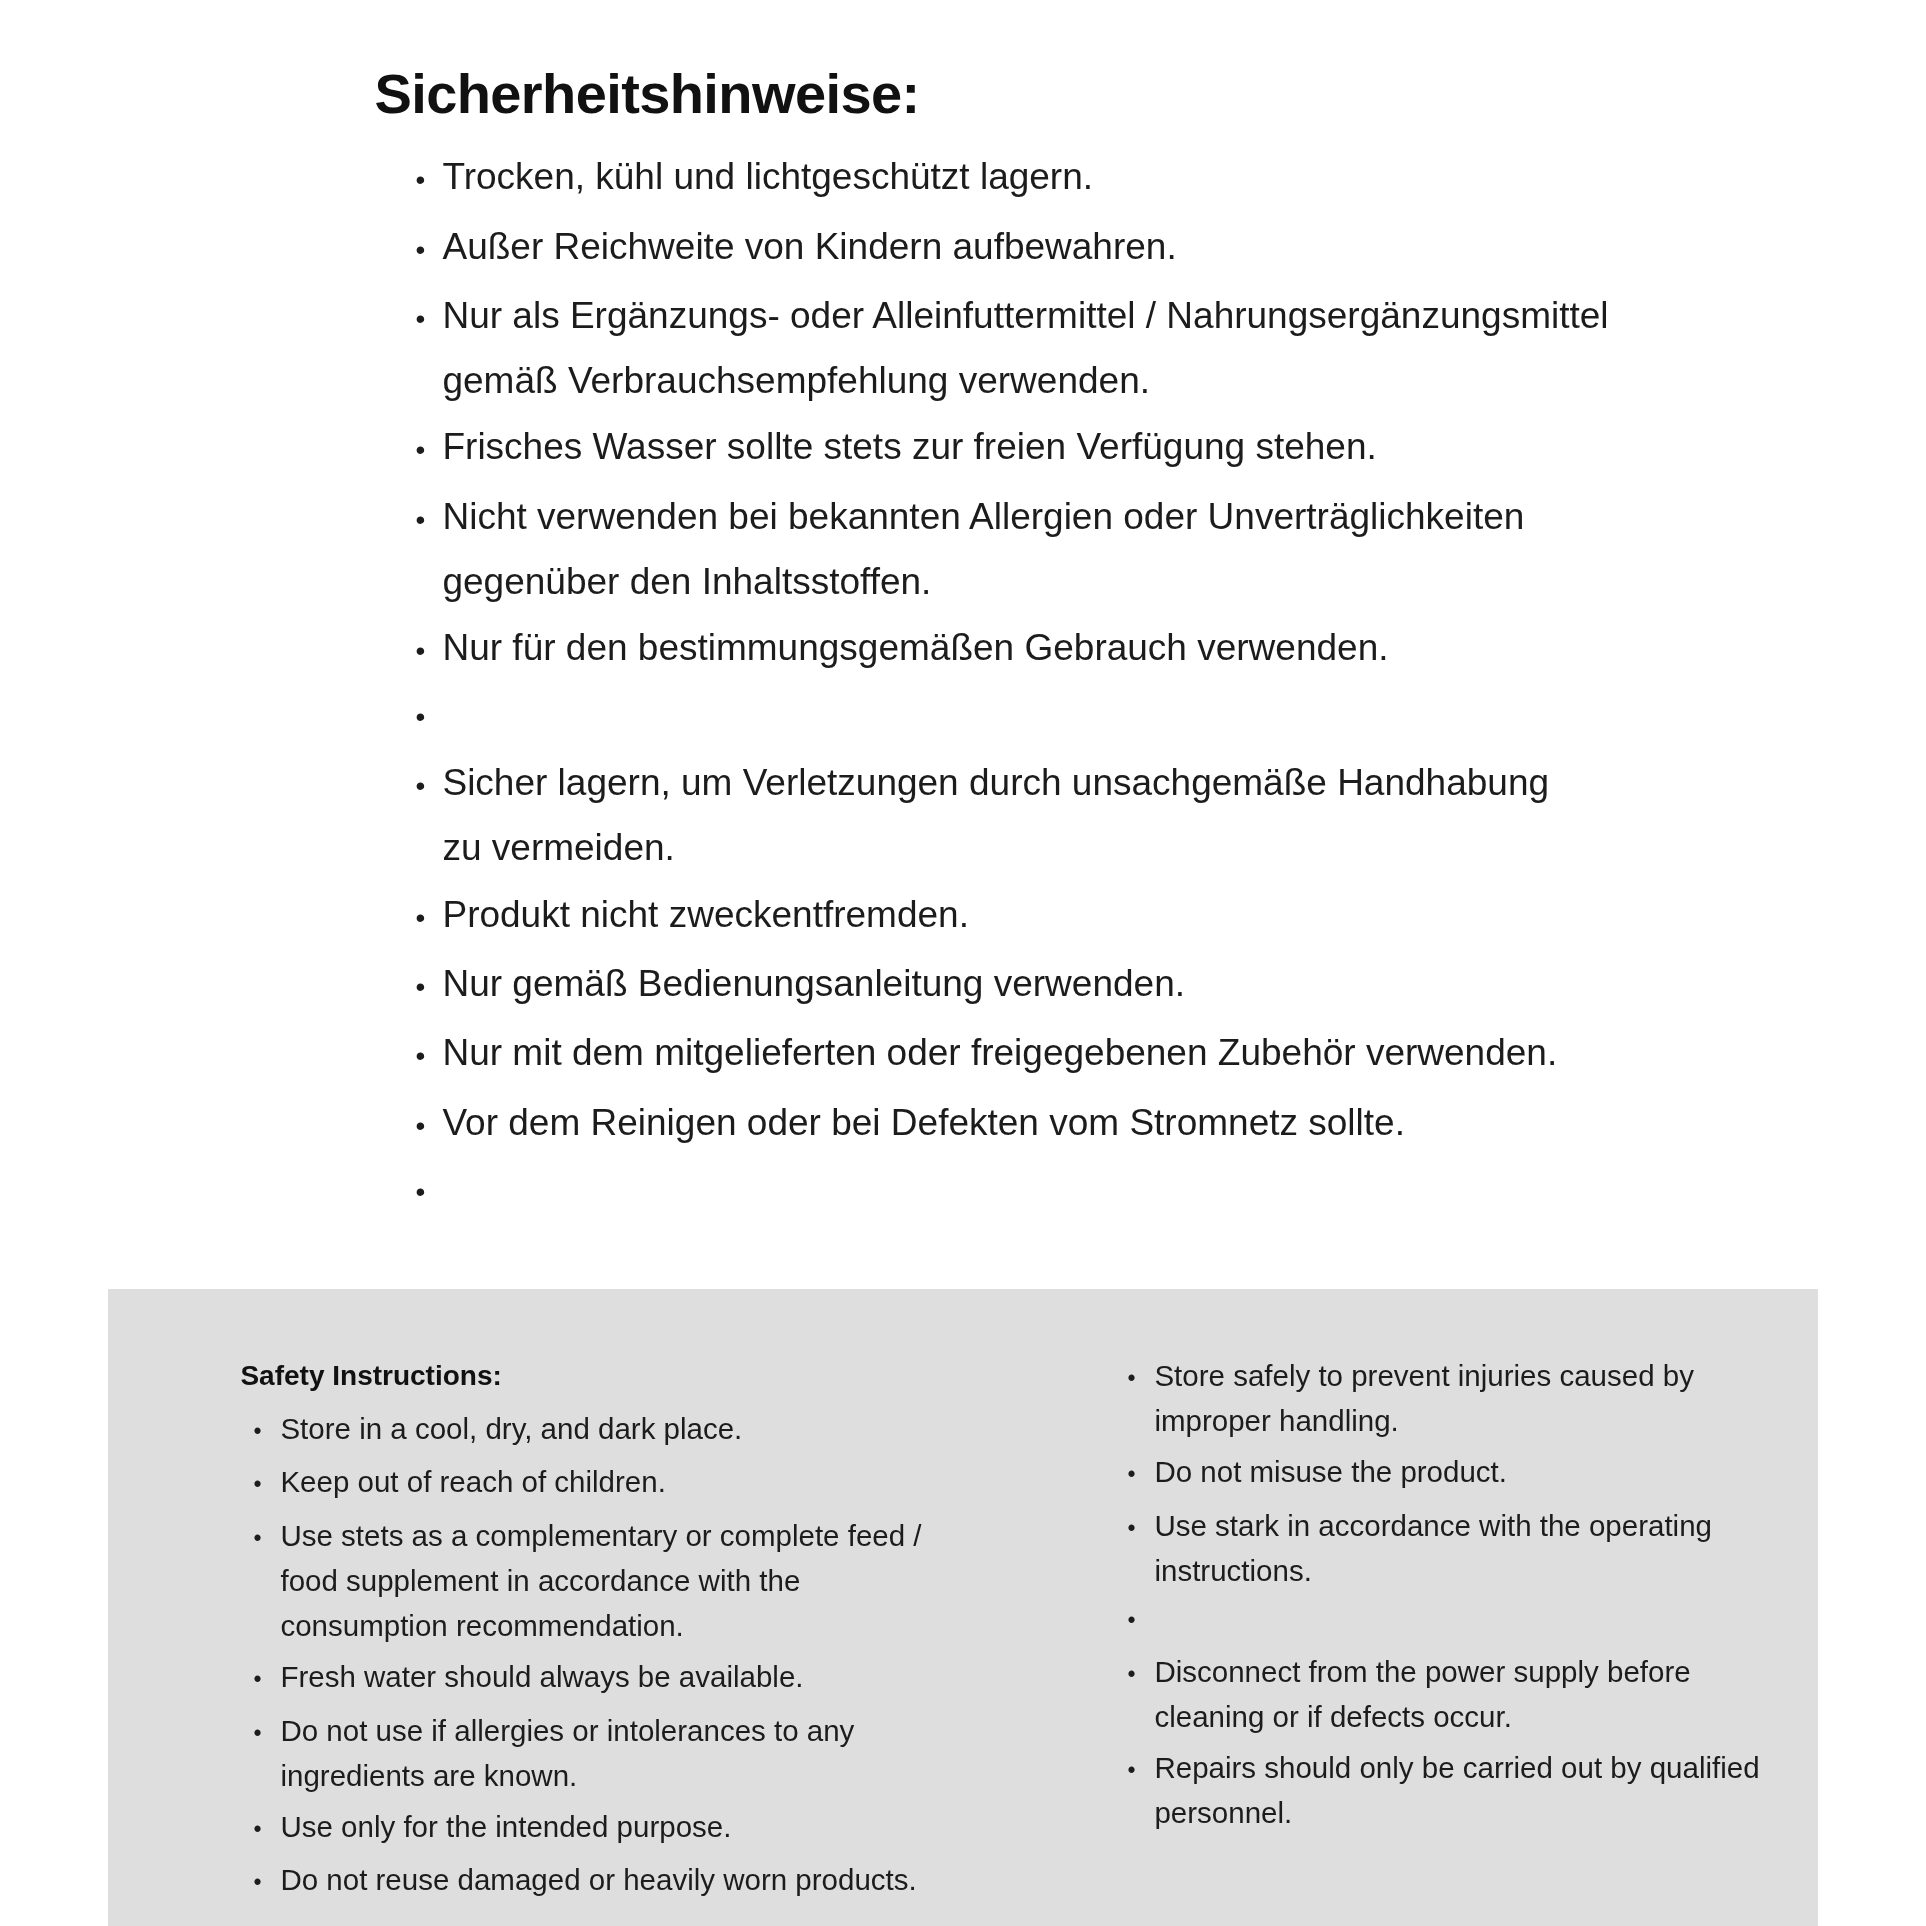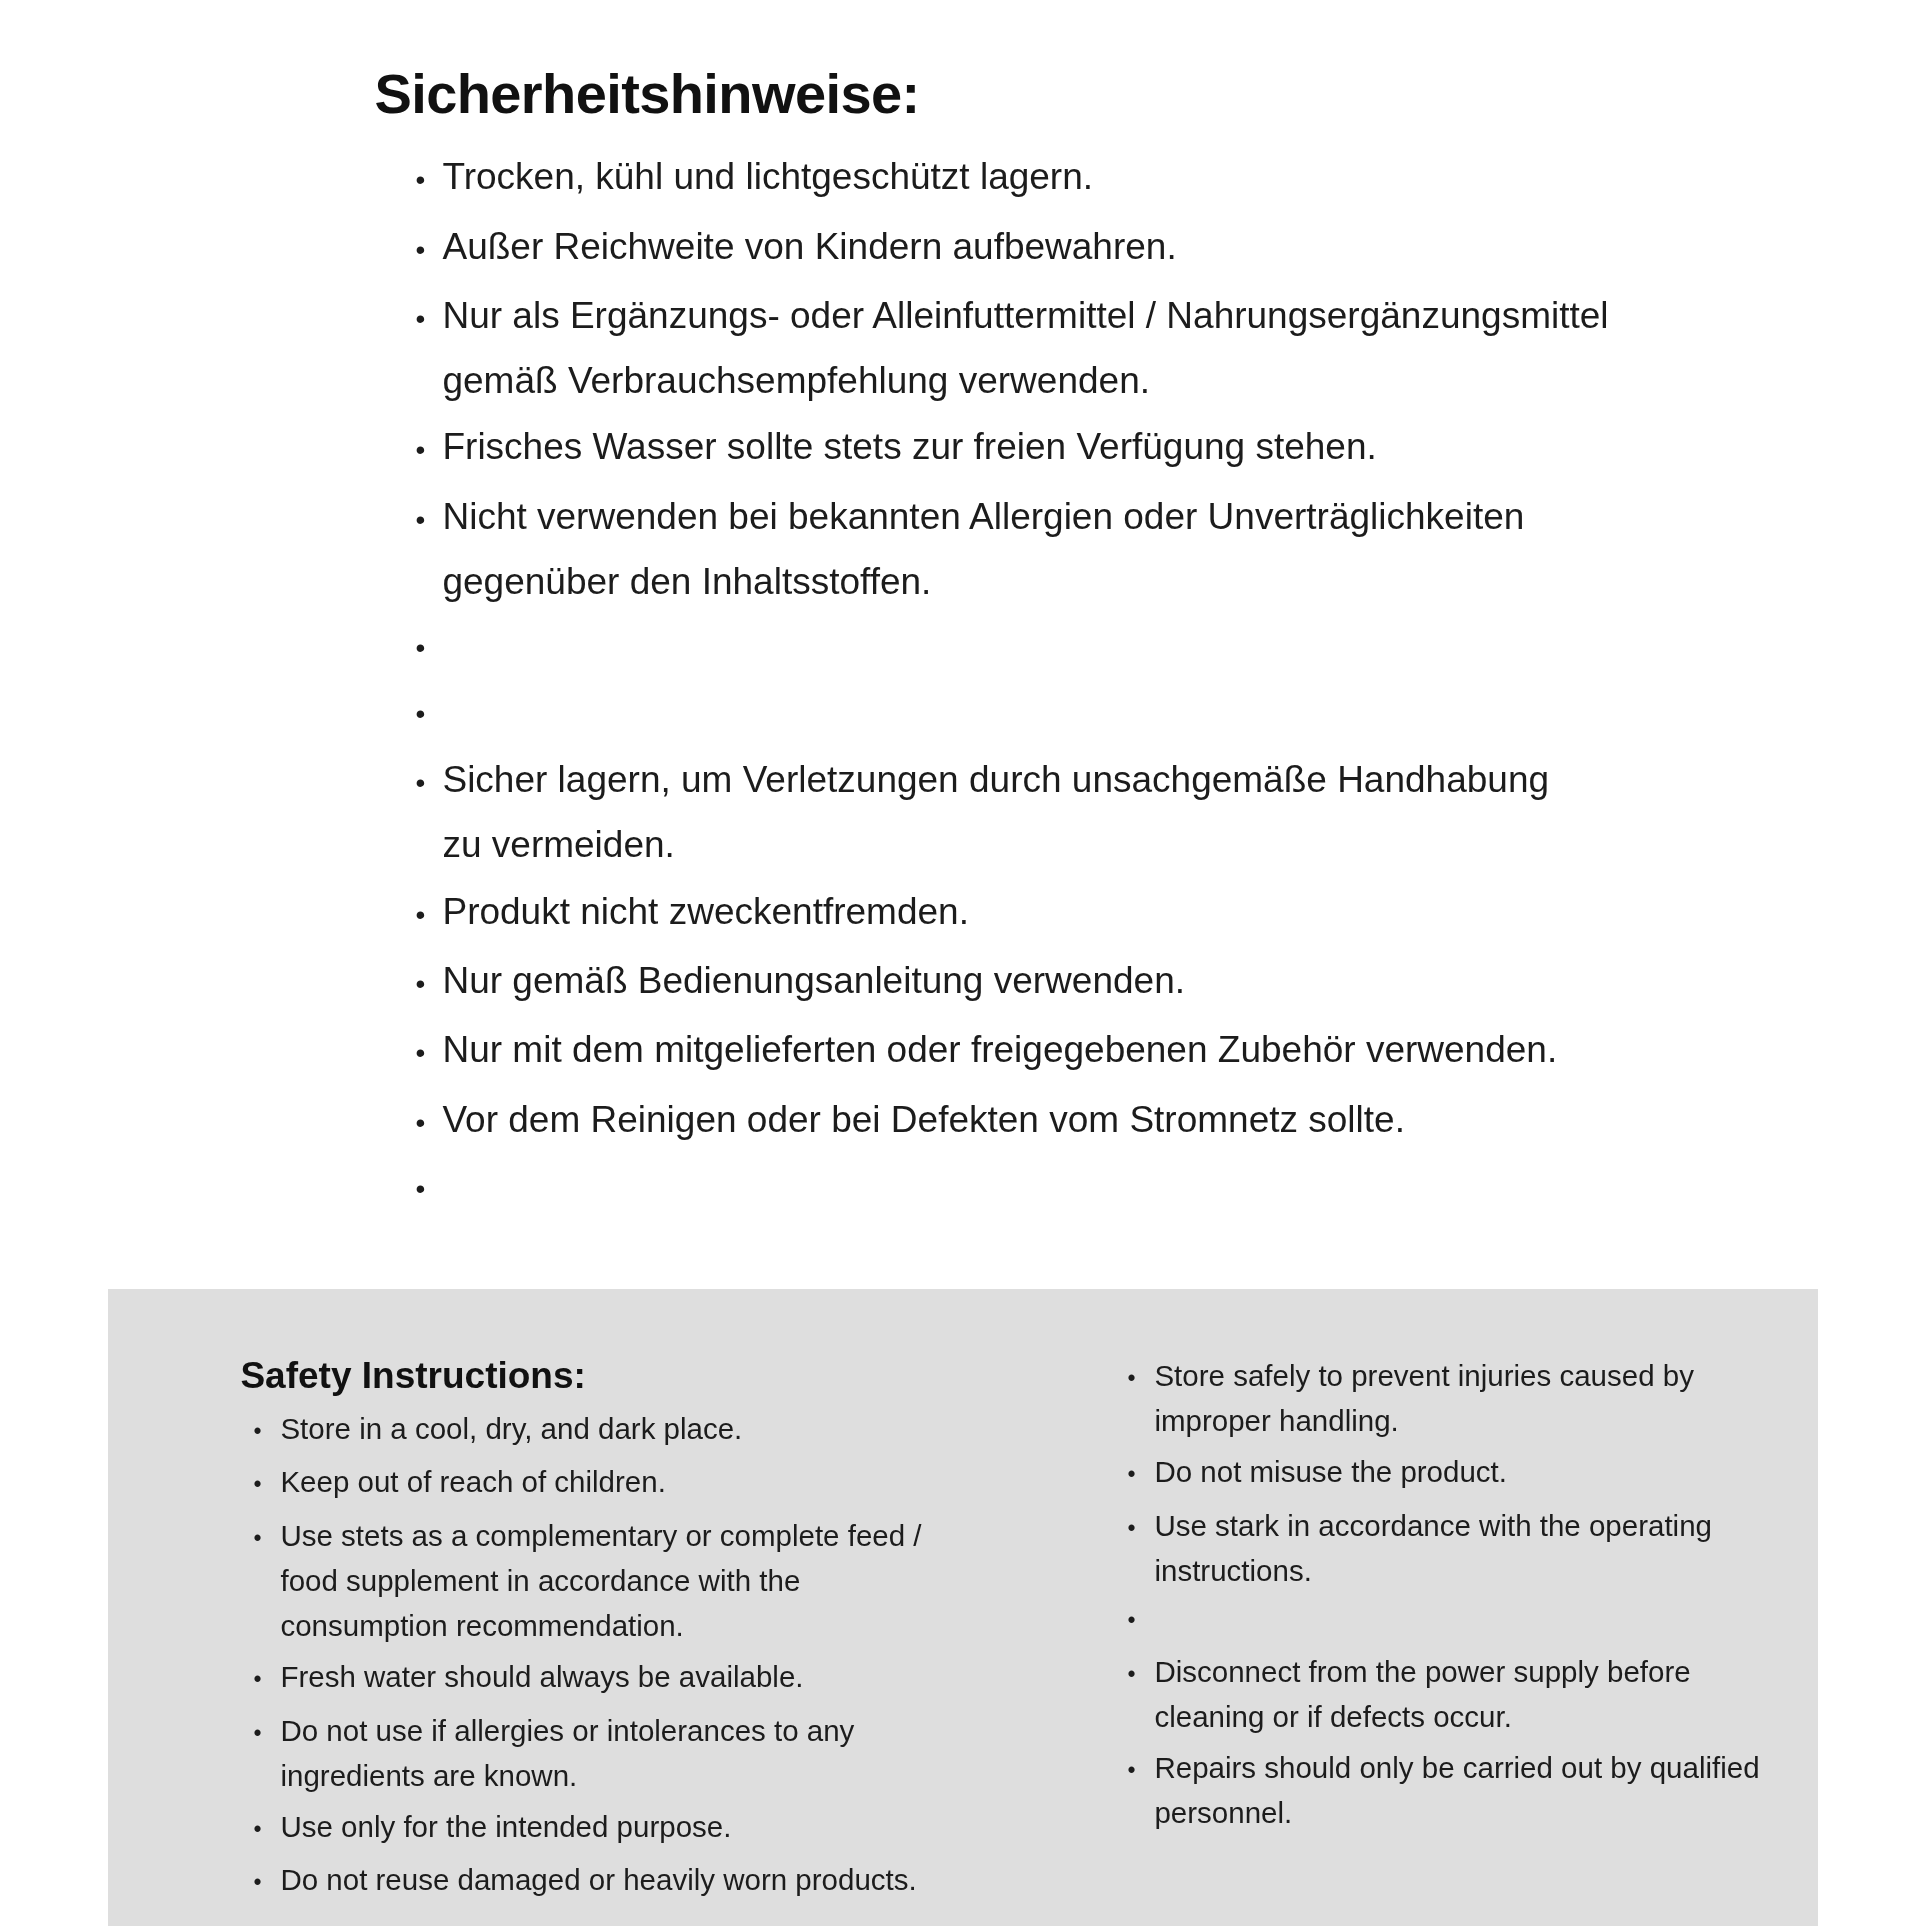--- a/index.html
+++ b/index.html
@@ -68,21 +68,21 @@
   }
   .col-left {
     flex: none;
     width: 860px;
   }
   .col-right {
     flex: 1;
   }
   .en-heading {
     margin: 0 0 7.7px 0;
-    font-size: 37px;
+    font-size: 28px;
     font-weight: 700;
     line-height: 45px;
     color: #111111;
   }
   .en-list {
     font-size: 29.5px;
     line-height: 45px;
   }
   .col-left .en-list {
     margin-left: 13px;
@@ -125,20 +125,21 @@
           <span class="dot">•</span>
           <span class="li-text">Frisches Wasser sollte stets zur freien Verfügung stehen.</span>
         </li>
         <li>
           <span class="dot">•</span>
           <span class="li-text">Nicht verwenden bei bekannten Allergien oder Unverträglichkeiten
 gegenüber den Inhaltsstoffen.</span>
         </li>
         <li>
           <span class="dot">•</span>
+          <span class="li-text">Nur für den bestimmungsgemäßen Gebrauch verwenden.</span>
         </li>
         <li>
           <span class="dot">•</span>
         </li>
         <li>
           <span class="dot">•</span>
           <span class="li-text">Sicher lagern, um Verletzungen durch unsachgemäße Handhabung
 zu vermeiden.</span>
         </li>
         <li>

